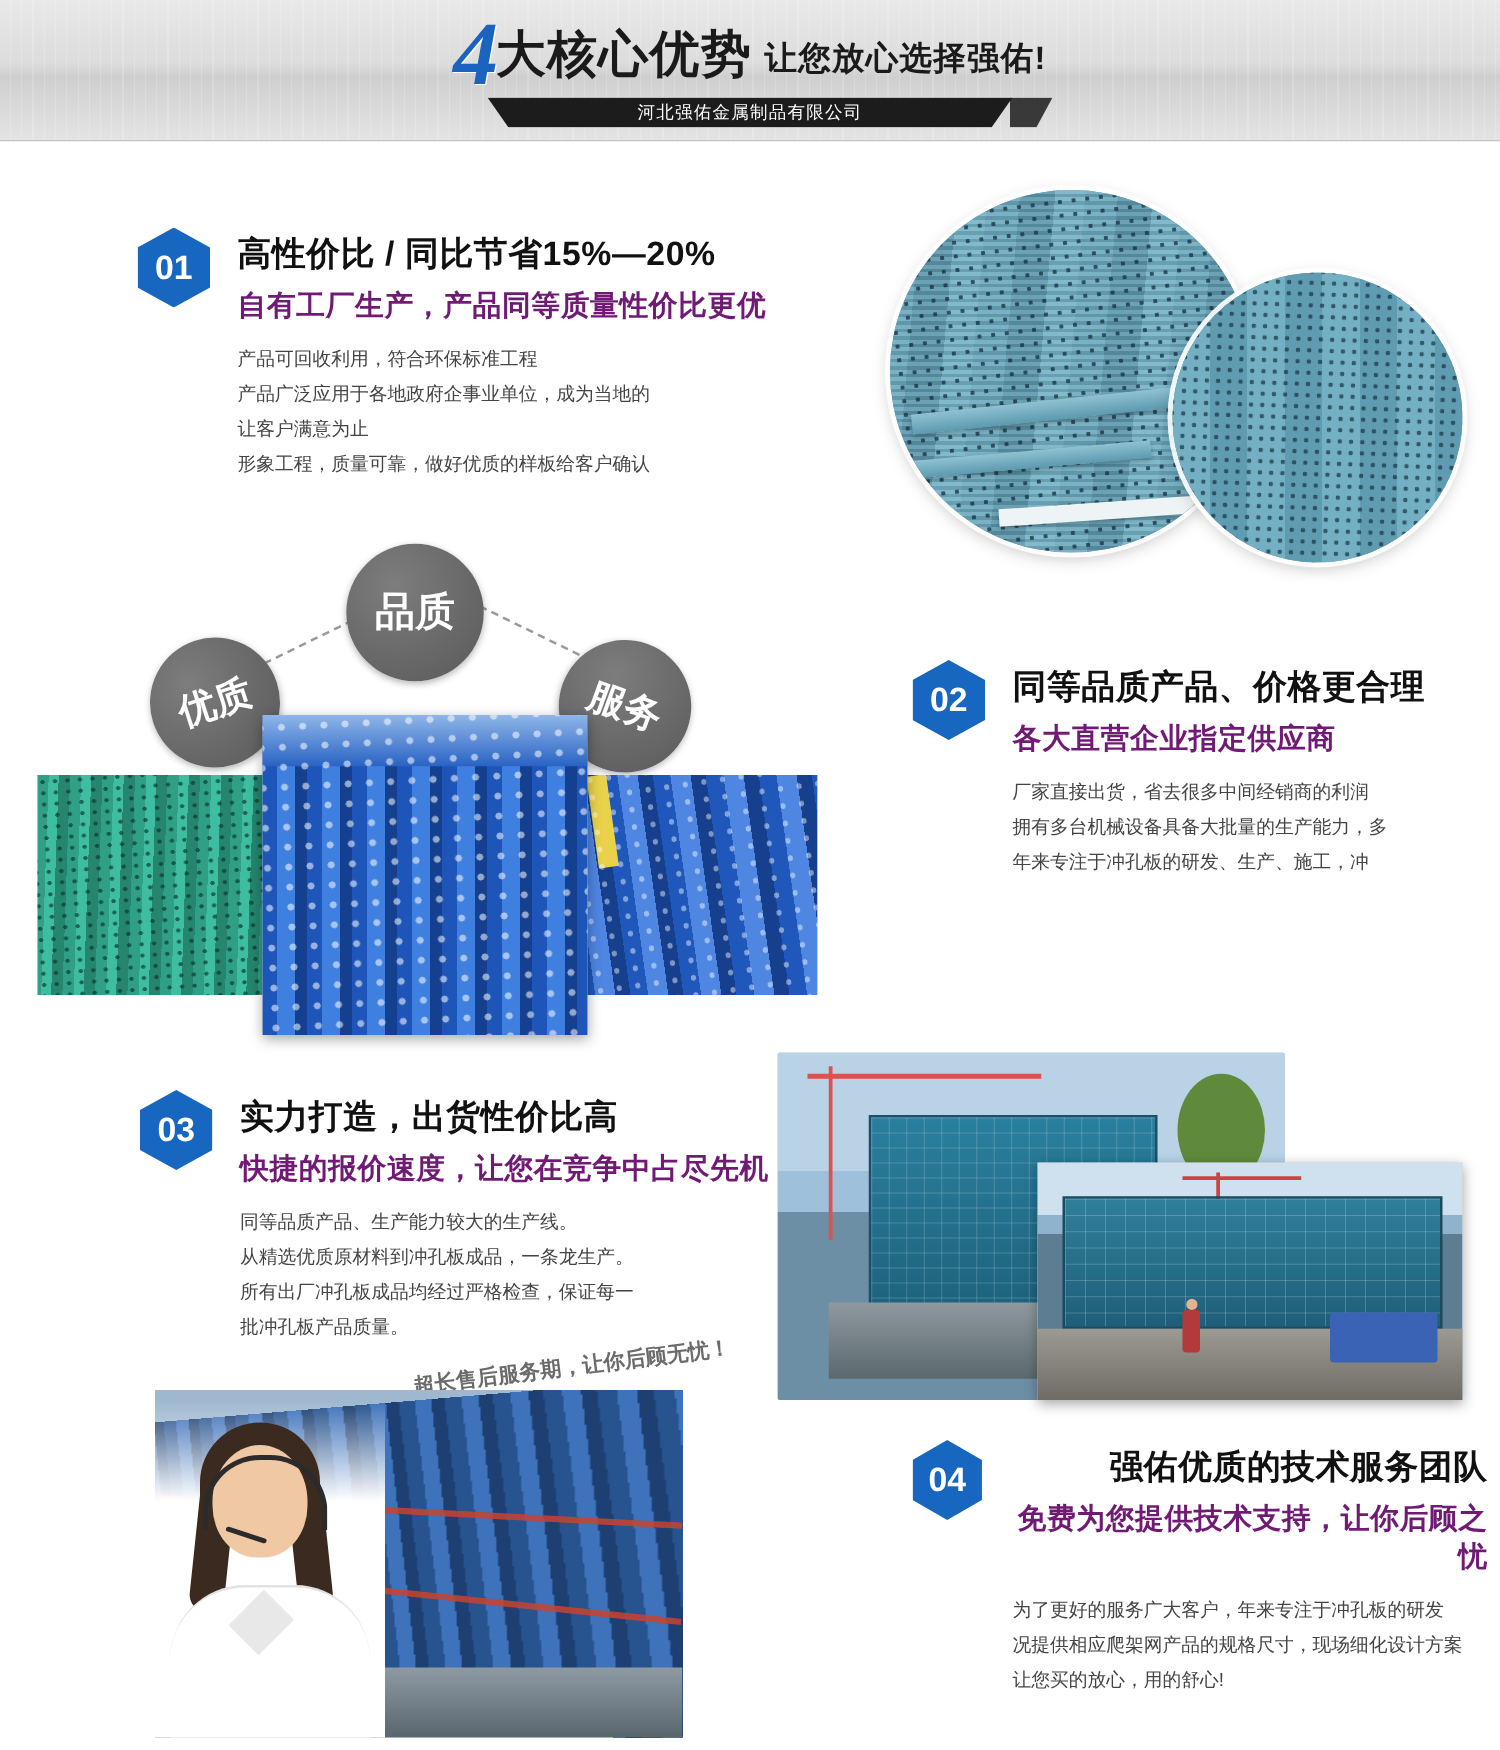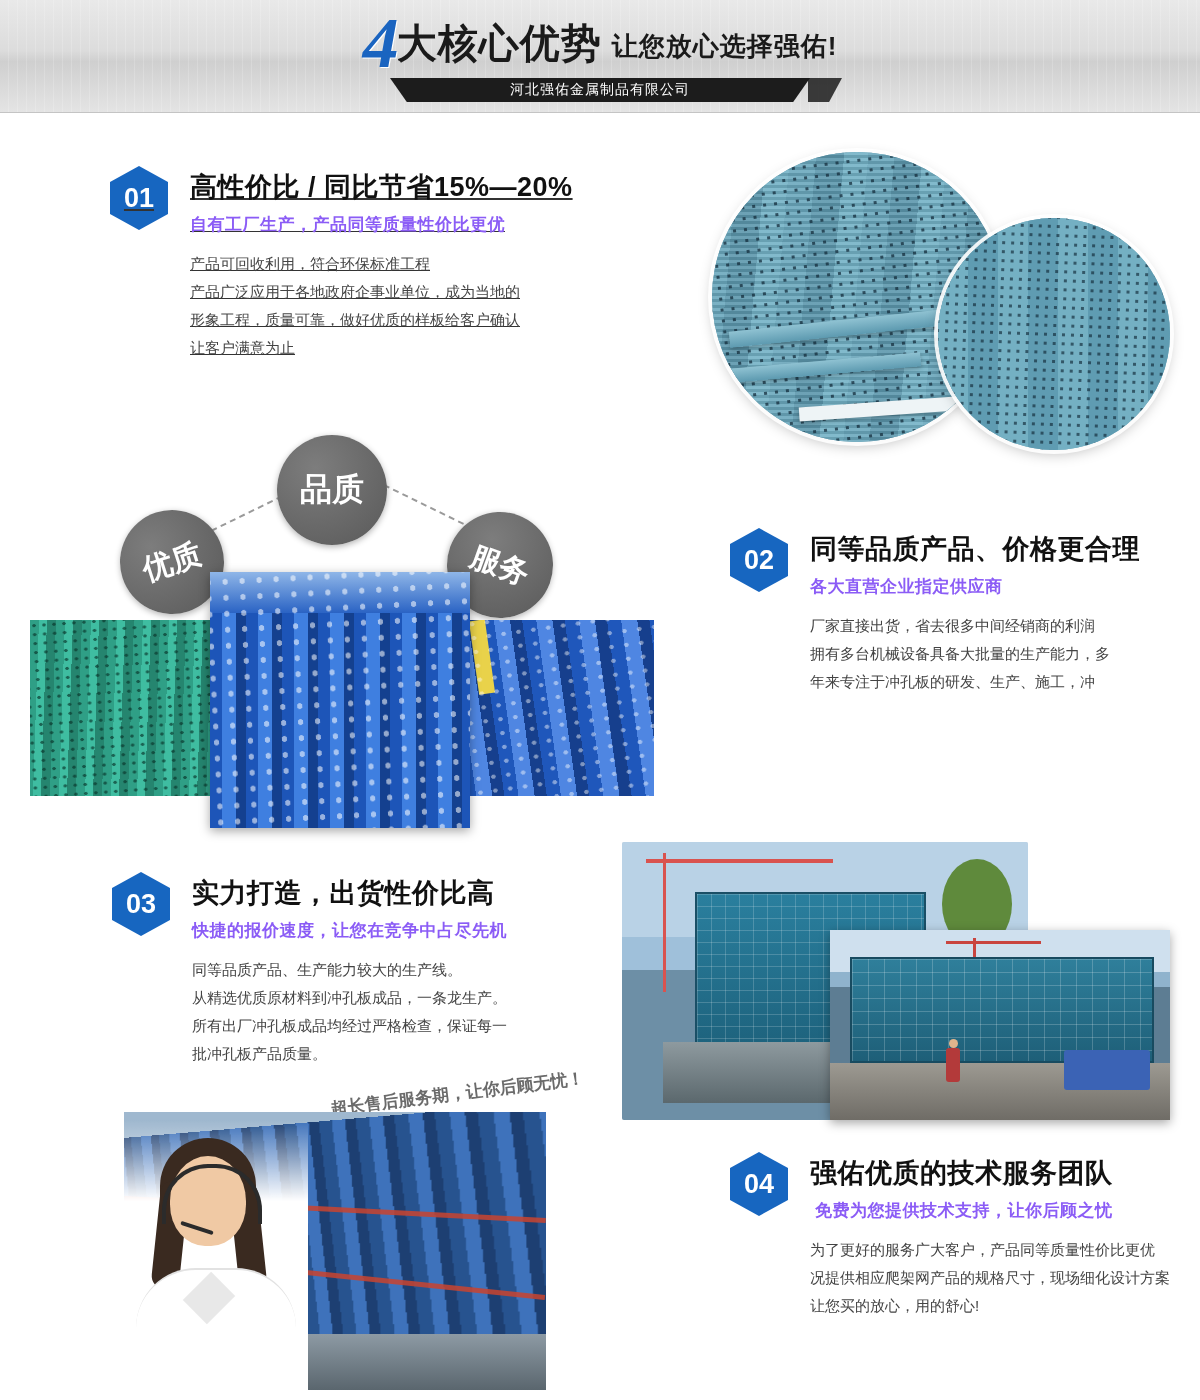--- a/index.html
+++ b/index.html
@@ -56,21 +56,21 @@
   
   .hexnum{
     width:58px;height:64px;background:#1766c0;
     clip-path:polygon(50% 0,100% 25%,100% 75%,50% 100%,0 75%,0 25%);
     display:flex;align-items:center;justify-content:center;
     color:#fff;font-size:27px;font-weight:bold;font-family:"Liberation Sans",sans-serif;
   }
   .blk{position:absolute;}
   .blk .row{display:flex;align-items:flex-start;}
   .t1{font-size:27px;font-weight:bold;color:#111;letter-spacing:.5px;line-height:34px;}
-  .t2{font-size:17px;font-weight:bold;color:#8b5cf6;margin-top:9px;letter-spacing:.5px;}
+  .t2{font-size:23px;font-weight:bold;color:#701a75;margin-top:9px;letter-spacing:.5px;}
   .body-txt{font-size:15px;color:#444;line-height:28px;margin-top:14px;}
   .body-txt div{white-space:nowrap;}
 
   
   .photo{position:absolute;overflow:hidden;background:#cfd6da;}
   .shadow{box-shadow:0 3px 10px rgba(0,0,0,.35);}
 
   
   .circ{
     position:absolute;border-radius:50%;overflow:hidden;
@@ -234,33 +234,33 @@
   <div class="stripe"></div>
   <div class="head-title">
     <span class="big4">4</span><span class="h-main">大核心优势</span><span class="h-sub">让您放心选择强佑!</span>
   </div>
   <div class="head-bar-tail"></div>
   <div class="head-bar">
     <span>河北强佑金属制品有限公司</span>
   </div>
 </div>
 
-<div class="blk" style="left:110px;top:166px;width:520px;text-decoration:underline;">
+<div class="blk" style="left:110px;top:182px;width:520px;">
   <div class="row">
     <div class="hexnum">01</div>
     <div style="margin-left:22px;padding-top:4px;">
       <div class="t1">高性价比 / 同比节省15%—20%</div>
       <div class="t2">自有工厂生产，产品同等质量性价比更优</div>
     </div>
   </div>
   <div class="body-txt" style="margin-left:80px;">
     <div>产品可回收利用，符合环保标准工程</div>
     <div>产品广泛应用于各地政府企事业单位，成为当地的</div>
+    <div>让客户满意为止</div>
     <div>形象工程，质量可靠，做好优质的样板给客户确认</div>
-    <div>让客户满意为止</div>
   </div>
 </div>
 
 <div class="circ" style="left:712px;top:152px;width:290px;height:290px;">
   <div class="sheetA">
     <div class="dots"></div>
     <div class="slab" style="left:6%;top:58%;width:78%;height:16px;transform:rotate(-6deg);"></div>
     <div class="slab" style="left:2%;top:72%;width:70%;height:14px;transform:rotate(-5deg);"></div>
     <div class="slab" style="left:30%;top:86%;width:64%;height:14px;background:#eef4f6;transform:rotate(-4deg);"></div>
   </div>
@@ -380,17 +380,17 @@
 
 <div class="blk" style="left:730px;top:1152px;width:460px;">
   <div class="row">
     <div class="hexnum">04</div>
     <div style="margin-left:22px;padding-top:4px;text-align:right;">
       <div class="t1">强佑优质的技术服务团队</div>
       <div class="t2">免费为您提供技术支持，让你后顾之忧</div>
     </div>
   </div>
   <div class="body-txt" style="margin-left:80px;">
-    <div>为了更好的服务广大客户，产品同等质量性价比更优</div>
+    <div>为了更好的服务广大客户，年来专注于冲孔板的研发</div>
     <div>况提供相应爬架网产品的规格尺寸，现场细化设计方案</div>
     <div>让您买的放心，用的舒心!</div>
   </div>
 </div>
 
 </body></html>

